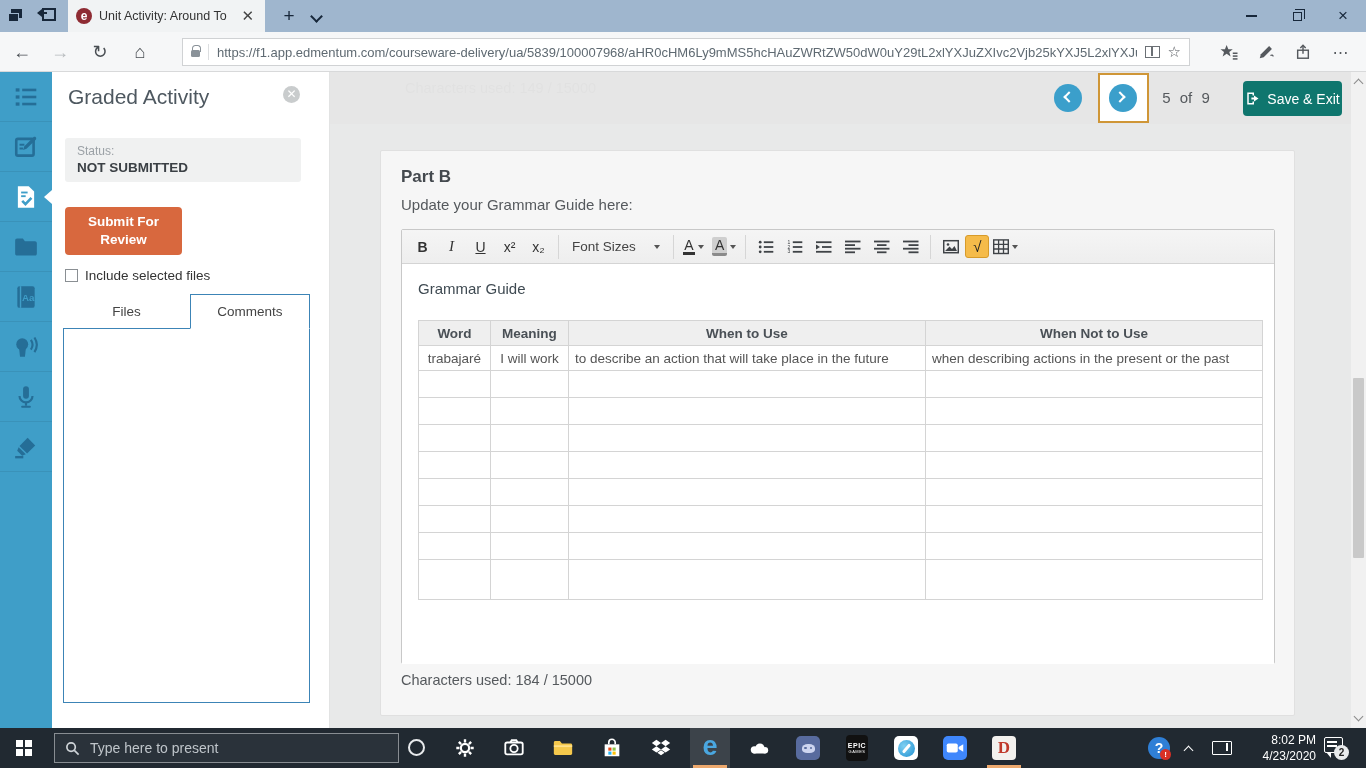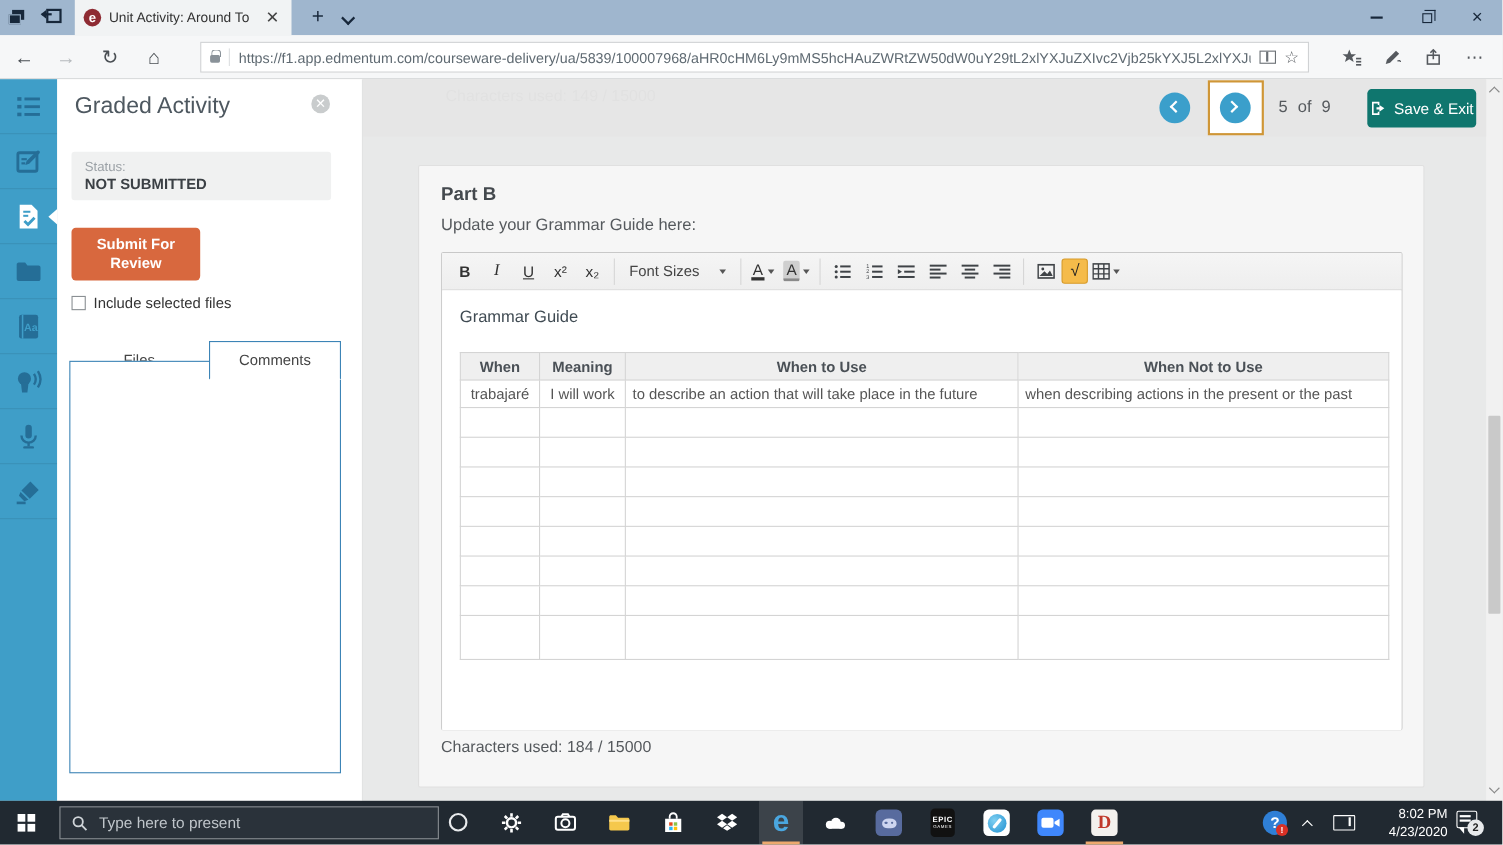--- a/index.html
+++ b/index.html
@@ -60,21 +60,21 @@
   .panel-title { position:absolute; left:16px; top:13px; font-size:21px; color:#4e5860; }
   .panel-close { position:absolute; left:231px; top:14px; width:17px; height:17px; border-radius:50%; background:#c9cccd; color:#fff; font-size:12px; line-height:16px; text-align:center; }
   .statusbox { position:absolute; left:13px; top:66px; width:236px; height:44px; background:#f0f1f1; border-radius:3px; padding:6px 12px; }
   .status-label { font-size:12px; color:#9ba1a6; }
   .status-value { font-size:13.5px; font-weight:bold; color:#3b4045; margin-top:2px; }
   .sbtn { position:absolute; top:135px; width:117px; height:48px; background:#d8683e; border-radius:4px; color:#fff; font-size:13.5px; font-weight:bold; text-align:center; display:flex; align-items:center; justify-content:center; line-height:1.35; }
   .sbtn.review { left:13px; } .sbtn.score { left:134px; }
   .chkrow { position:absolute; left:13px; top:196px; display:flex; align-items:center; gap:7px; }
   .chk { width:13px; height:13px; border:1px solid #8a8f93; background:#fff; }
   .chklabel { font-size:13.5px; color:#333; }
-  .ptabs { position:absolute; left:11px; top:238px; width:247px; height:35px; display:flex; }
+  .ptabs { position:absolute; left:11px; top:222px; width:247px; height:35px; display:flex; }
   .ptab-files { width:127px; height:35px; font-size:13.5px; color:#444; display:flex; align-items:center; justify-content:center; border-bottom:1px solid #3c84b6; }
   .ptab-comments { width:120px; height:35px; font-size:13.5px; color:#444; display:flex; align-items:center; justify-content:center; border:1px solid #3c84b6; border-bottom:1px solid #fff; position:relative; z-index:2; background:#fff; }
   .ptab-content { position:absolute; left:11px; top:256px; width:247px; height:375px; border:1px solid #3c84b6; border-top:1px solid #3c84b6; background:#fff; margin-top:0; z-index:1; }
 
   
   .main { position:absolute; left:330px; top:0; width:1021px; height:656px; background:#e8e9e9; }
   .ghost { position:absolute; left:75px; top:8px; font-size:14.5px; color:#9b9b9b; z-index:1; }
   .mheader { position:absolute; left:0; top:0; width:1021px; height:52px; background:rgba(230,230,230,0.94); z-index:2; }
   .mtitle { position:absolute; left:25px; top:13px; font-size:20px; color:#6e7276; }
   .navcircle { position:absolute; width:28px; height:28px; border-radius:50%; background:#3b9fcb; top:12px; }
@@ -436,21 +436,21 @@
             <div class="gg-title">Grammar Guide</div>
             <table class="gtable">
               <colgroup>
                   <col style="width:72px">
                   <col style="width:78px">
                   <col style="width:357px">
                   <col style="width:337px">
                 </colgroup>
               <thead>
                 <tr>
-                  <th>When</th>
+                  <th>Word</th>
                   <th>Meaning</th>
                   <th>When to Use</th>
                   <th>When Not to Use</th>
                 </tr>
               </thead>
               <tbody>
                 <tr>
                   <td class="c">trabajaré</td>
                   <td class="c">I will work</td>
                   <td>to describe an action that will take place in the future</td>

